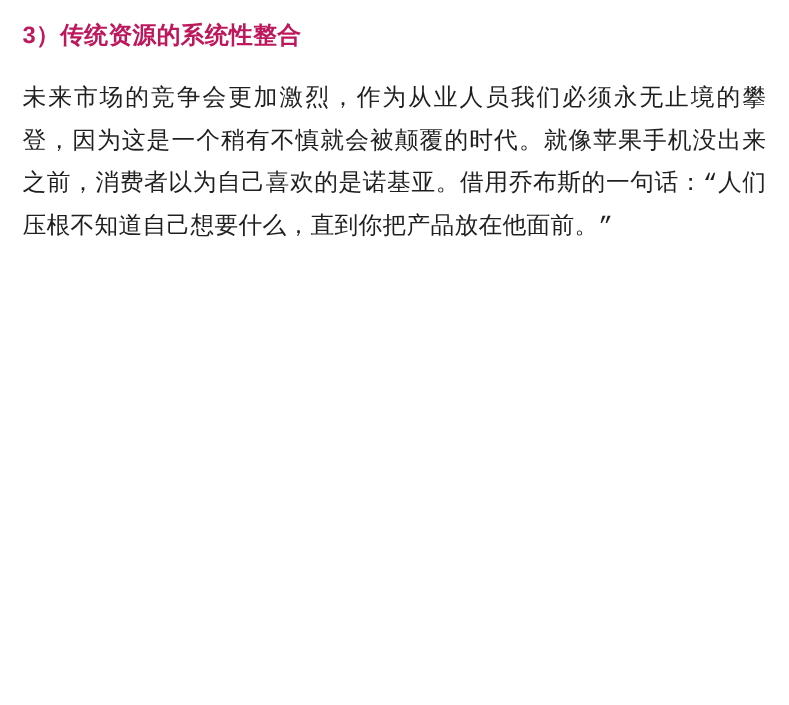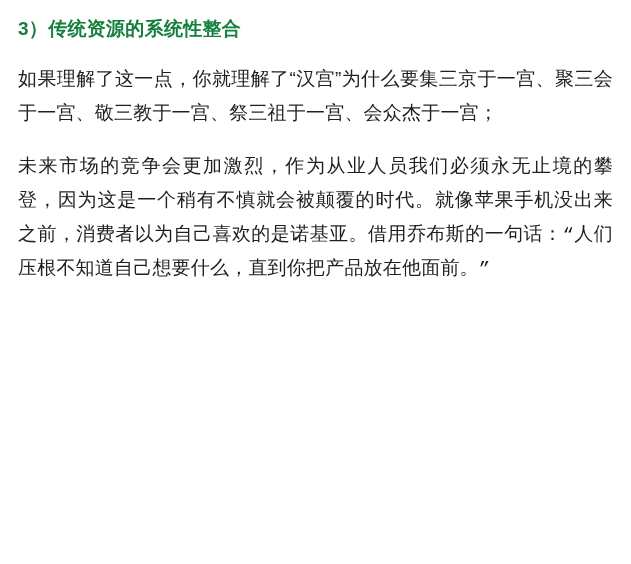--- a/index.html
+++ b/index.html
@@ -17,21 +17,21 @@
   .page {
     width: 631px;
     height: 564px;
     box-sizing: border-box;
     padding: 14px 18px 0 18px;
     background: #ffffff;
   }
   .heading {
     font-size: 19px;
     line-height: 30px;
-    color: #15803d;
+    color: #be185d;
     letter-spacing: 0.3px;
     margin: 0 0 18px 0;
     white-space: pre;
   }
   .para {
     font-size: 19px;
     line-height: 34px;
     color: #1f1f1f;
     margin: 0 0 20px 0;
     text-align: justify;
@@ -43,19 +43,18 @@
     font-family: Liberation Mono, monospace;
   }
 </style>
 </head>
 <body>
 
 <div class="page">
 
   <h3 class="heading">3）传统资源的系统性整合</h3>
 
-  <p class="para">如果理解了这一点，你就理解了“汉宫”为什么要集三京于一宫、聚三会于一宫、敬三教于一宫、祭三祖于一宫、会众杰于一宫；</p>
 
 
 
   <p class="para last">未来市场的竞争会更加激烈，作为从业人员我们必须永无止境的攀登，因为这是一个稍有不慎就会被颠覆的时代。就像苹果手机没出来之前，消费者以为自己喜欢的是诺基亚。借用乔布斯的一句话：“人们压根不知道自己想要什么，直到你把产品放在他面前。”</p>
 
 </div>
 
 </body></html>

